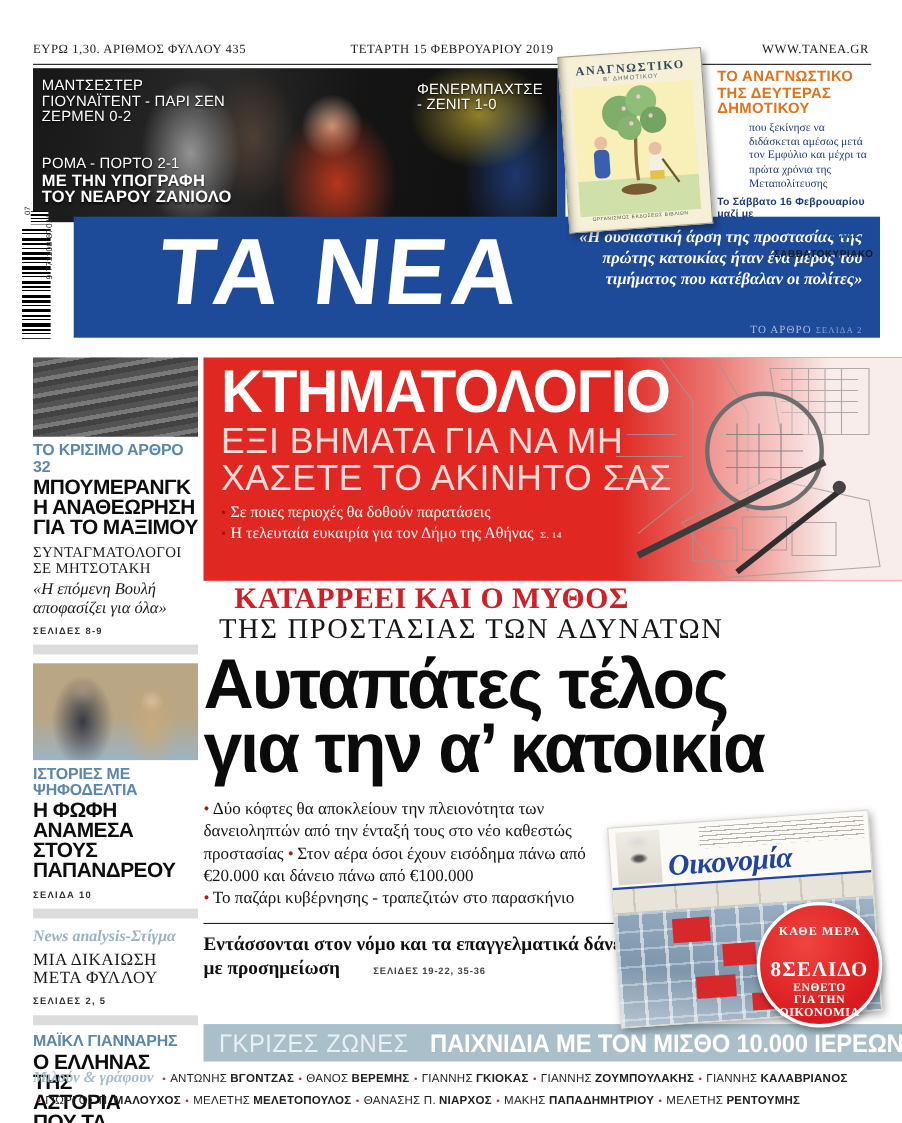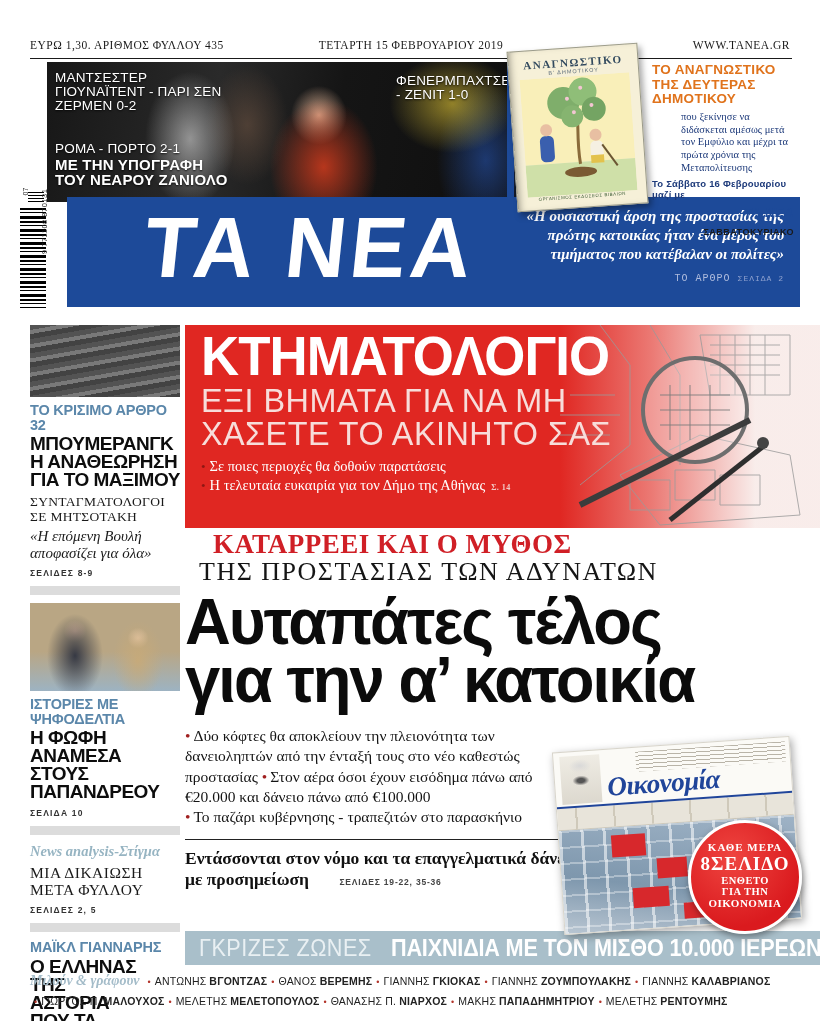--- a/index.html
+++ b/index.html
@@ -11,21 +11,21 @@
   }
   
   .topbar { position:absolute; top:39px; left:30px; width:762px; height:16px;
     font-family:"Liberation Serif", serif; font-size:11.5px; letter-spacing:.5px; color:#1a1a1a; }
   .topbar .tb-left { position:absolute; left:0; }
   .topbar .tb-center { position:absolute; left:0; right:0; text-align:center; }
   .topbar .tb-right { position:absolute; right:2px; }
   .toprule { position:absolute; top:58px; left:30px; width:762px; border-top:1.6px solid #1a1a1a; }
 
   
-  .photo-strip { position:absolute; left:47px; top:62px; width:477px; height:140px;
+  .photo-strip { position:absolute; left:30px; top:62px; width:477px; height:140px;
     background:
       radial-gradient(90px 70px at 85% 30%, rgba(250,220,60,.55), rgba(0,0,0,0) 70%),
       radial-gradient(70px 110px at 92% 70%, rgba(40,90,190,.55), rgba(0,0,0,0) 70%),
       radial-gradient(75px 95px at 58% 75%, rgba(210,60,30,.85), rgba(0,0,0,0) 72%),
       radial-gradient(40px 42px at 57% 38%, rgba(225,180,150,.9), rgba(0,0,0,0) 70%),
       radial-gradient(60px 90px at 30% 55%, rgba(235,235,235,.55), rgba(0,0,0,0) 75%),
       radial-gradient(55px 80px at 42% 45%, rgba(120,90,70,.5), rgba(0,0,0,0) 75%),
       linear-gradient(100deg, #171717 0%, #2a2a2a 35%, #151515 60%, #0e0e0e 100%);
   }
   .cap { position:absolute; color:#fff; line-height:1.02; text-shadow:0 1px 2px rgba(0,0,0,.8); }
@@ -56,22 +56,22 @@
   .bp-brand-suffix { color:#1a1a1a; font-size:9px; font-weight:700; letter-spacing:.5px; }
 
   
   .band { position:absolute; left:67px; top:197px; width:733px; height:110px; background:#1d4a99; }
   .logo { position:absolute; left:28px; top:2px; width:430px; text-align:center;
     font-size:84px; font-weight:700; color:#fff; letter-spacing:4px;
     transform:skewX(-6deg) scaleY(1.02); font-family:"Liberation Sans", sans-serif; }
   .quote { position:absolute; right:16px; top:10px; width:290px; text-align:right;
     font-family:"Liberation Serif", serif; font-style:italic; font-weight:700;
     font-size:15px; line-height:1.25; color:#ffffff; }
-  .quote-ref { position:absolute; right:16px; top:76px; font-size:10px; letter-spacing:1px; color:#aebbdd;
-    font-family:Liberation Mono, monospace; }
+  .quote-ref { position:absolute; right:16px; top:98px; font-size:10px; letter-spacing:1px; color:#aebbdd;
+    font-family:Liberation Serif, serif; }
   .quote-ref .pg { font-size:8px; color:#8fa2cf; }
 
   
   .barcode { position:absolute; left:20px; top:208px; width:34px; height:100px; }
   .bars { position:absolute; left:0; top:0; width:26px; height:100px;
     background:repeating-linear-gradient(to bottom, #000 0 2px, #fff 2px 4px, #000 4px 5px, #fff 5px 8px, #000 8px 11px, #fff 11px 13px); }
   .bc-num { position:absolute; left:20px; top:46px; font-size:7.5px; color:#222; white-space:nowrap;
     transform:rotate(-90deg); transform-origin:left top; letter-spacing:.5px; }
   .bc-issue { position:absolute; left:2px; top:-20px; font-size:7px; color:#222; transform:rotate(-90deg); }
   .bars-mini { position:absolute; left:8px; top:-16px; width:16px; height:12px;
@@ -153,21 +153,21 @@
   .tag2 { left:96px; top:34px; width:30px; height:20px; }
   .tag3 { left:70px; top:62px; width:36px; height:20px; }
   .tag4 { left:120px; top:80px; width:30px; height:16px; }
 
   .badge { position:absolute; left:688px; top:820px; width:114px; height:114px; border-radius:50%;
     background:radial-gradient(circle at 38% 32%, #ef4540, #da1a1e 70%);
     border:3px solid #fff; box-shadow:1px 3px 7px rgba(0,0,0,.4);
     color:#fff; text-align:center; z-index:5;
     font-family:"Liberation Serif", serif; font-weight:700; }
   .badge .l1 { margin-top:18px; font-size:11px; letter-spacing:1px; }
-  .badge .l2 { font-size:19px; letter-spacing:1px; }
+  .badge .l2 { font-size:19px; letter-spacing:1px;margin-top:18px; }
   .badge .l3, .badge .l4 { font-size:10.5px; letter-spacing:.5px; }
   .badge .l5 { font-size:11px; letter-spacing:.5px; }
 
   
   .strip { position:absolute; left:185px; top:931px; width:635px; height:34px; background:#a9bfca;
     display:flex; align-items:center; padding-left:14px; white-space:nowrap; }
   .strip .s1 { color:#e9f0f3; font-weight:400; font-size:23px; letter-spacing:.5px; transform:scaleX(.94); transform-origin:left; }
   .strip .s2 { color:#ffffff; font-weight:800; font-size:23px; letter-spacing:-.2px; margin-left:8px; transform:scaleX(.94); transform-origin:left; }
 
   

